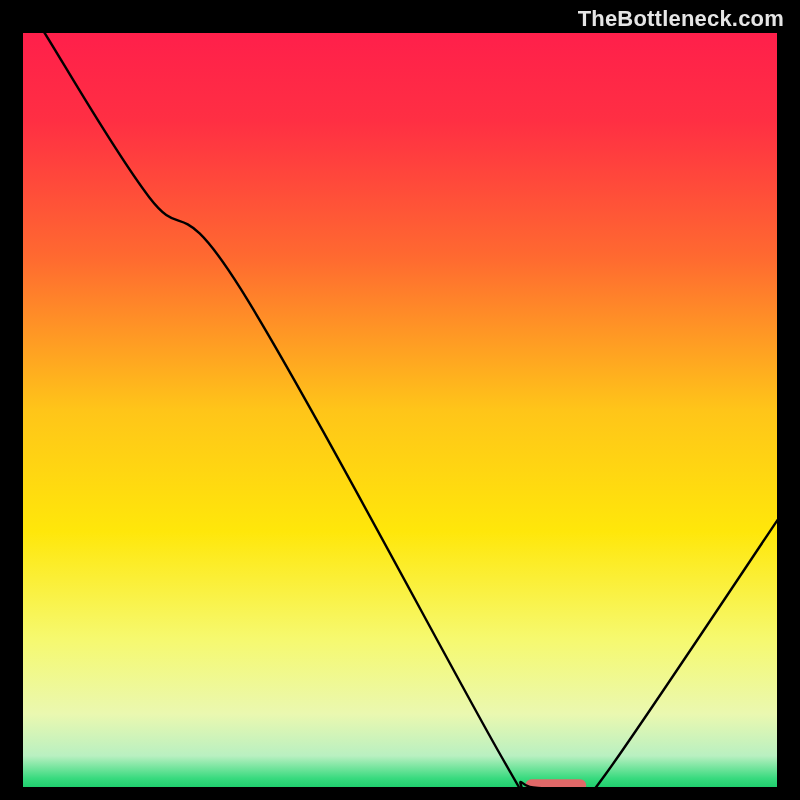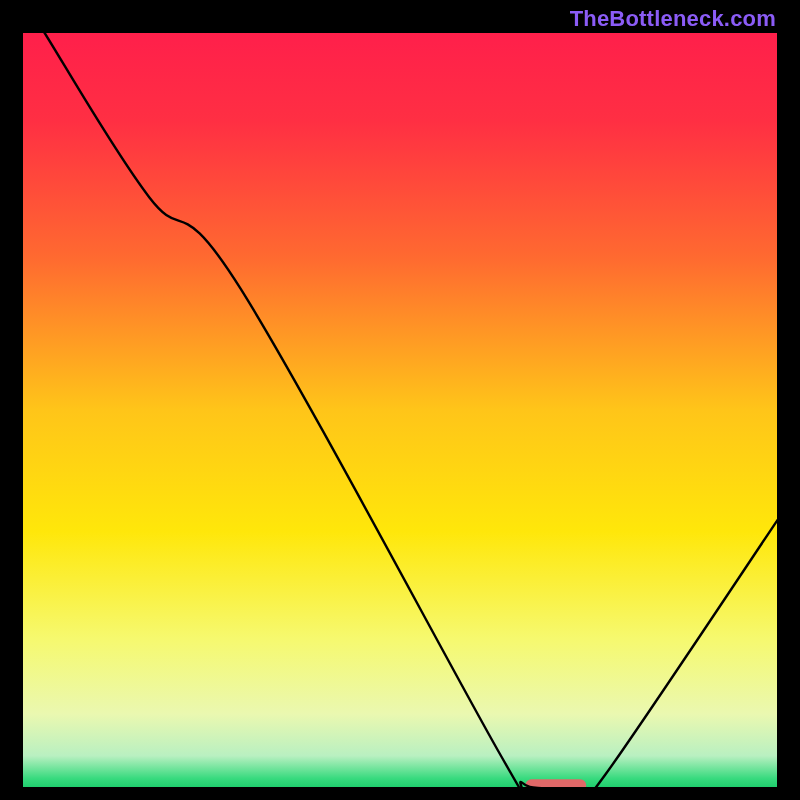--- a/index.html
+++ b/index.html
@@ -15,22 +15,22 @@
     position: absolute;
     left: 20px;
     top: 30px;
     width: 760px;
     height: 760px;
     background: #000;
   }
   .watermark {
     position: absolute;
     top: 6px;
-    right: 24px;
-    color: #8b5cf6;
+    right: 16px;
+    color: #e5e5e5;
     font-size: 22px;
     font-weight: 600;
     letter-spacing: 0.2px;
   }
   svg { display: block; }
 </style>
 </head>
 <body>
 
 <div class="watermark">TheBottleneck.com</div>

